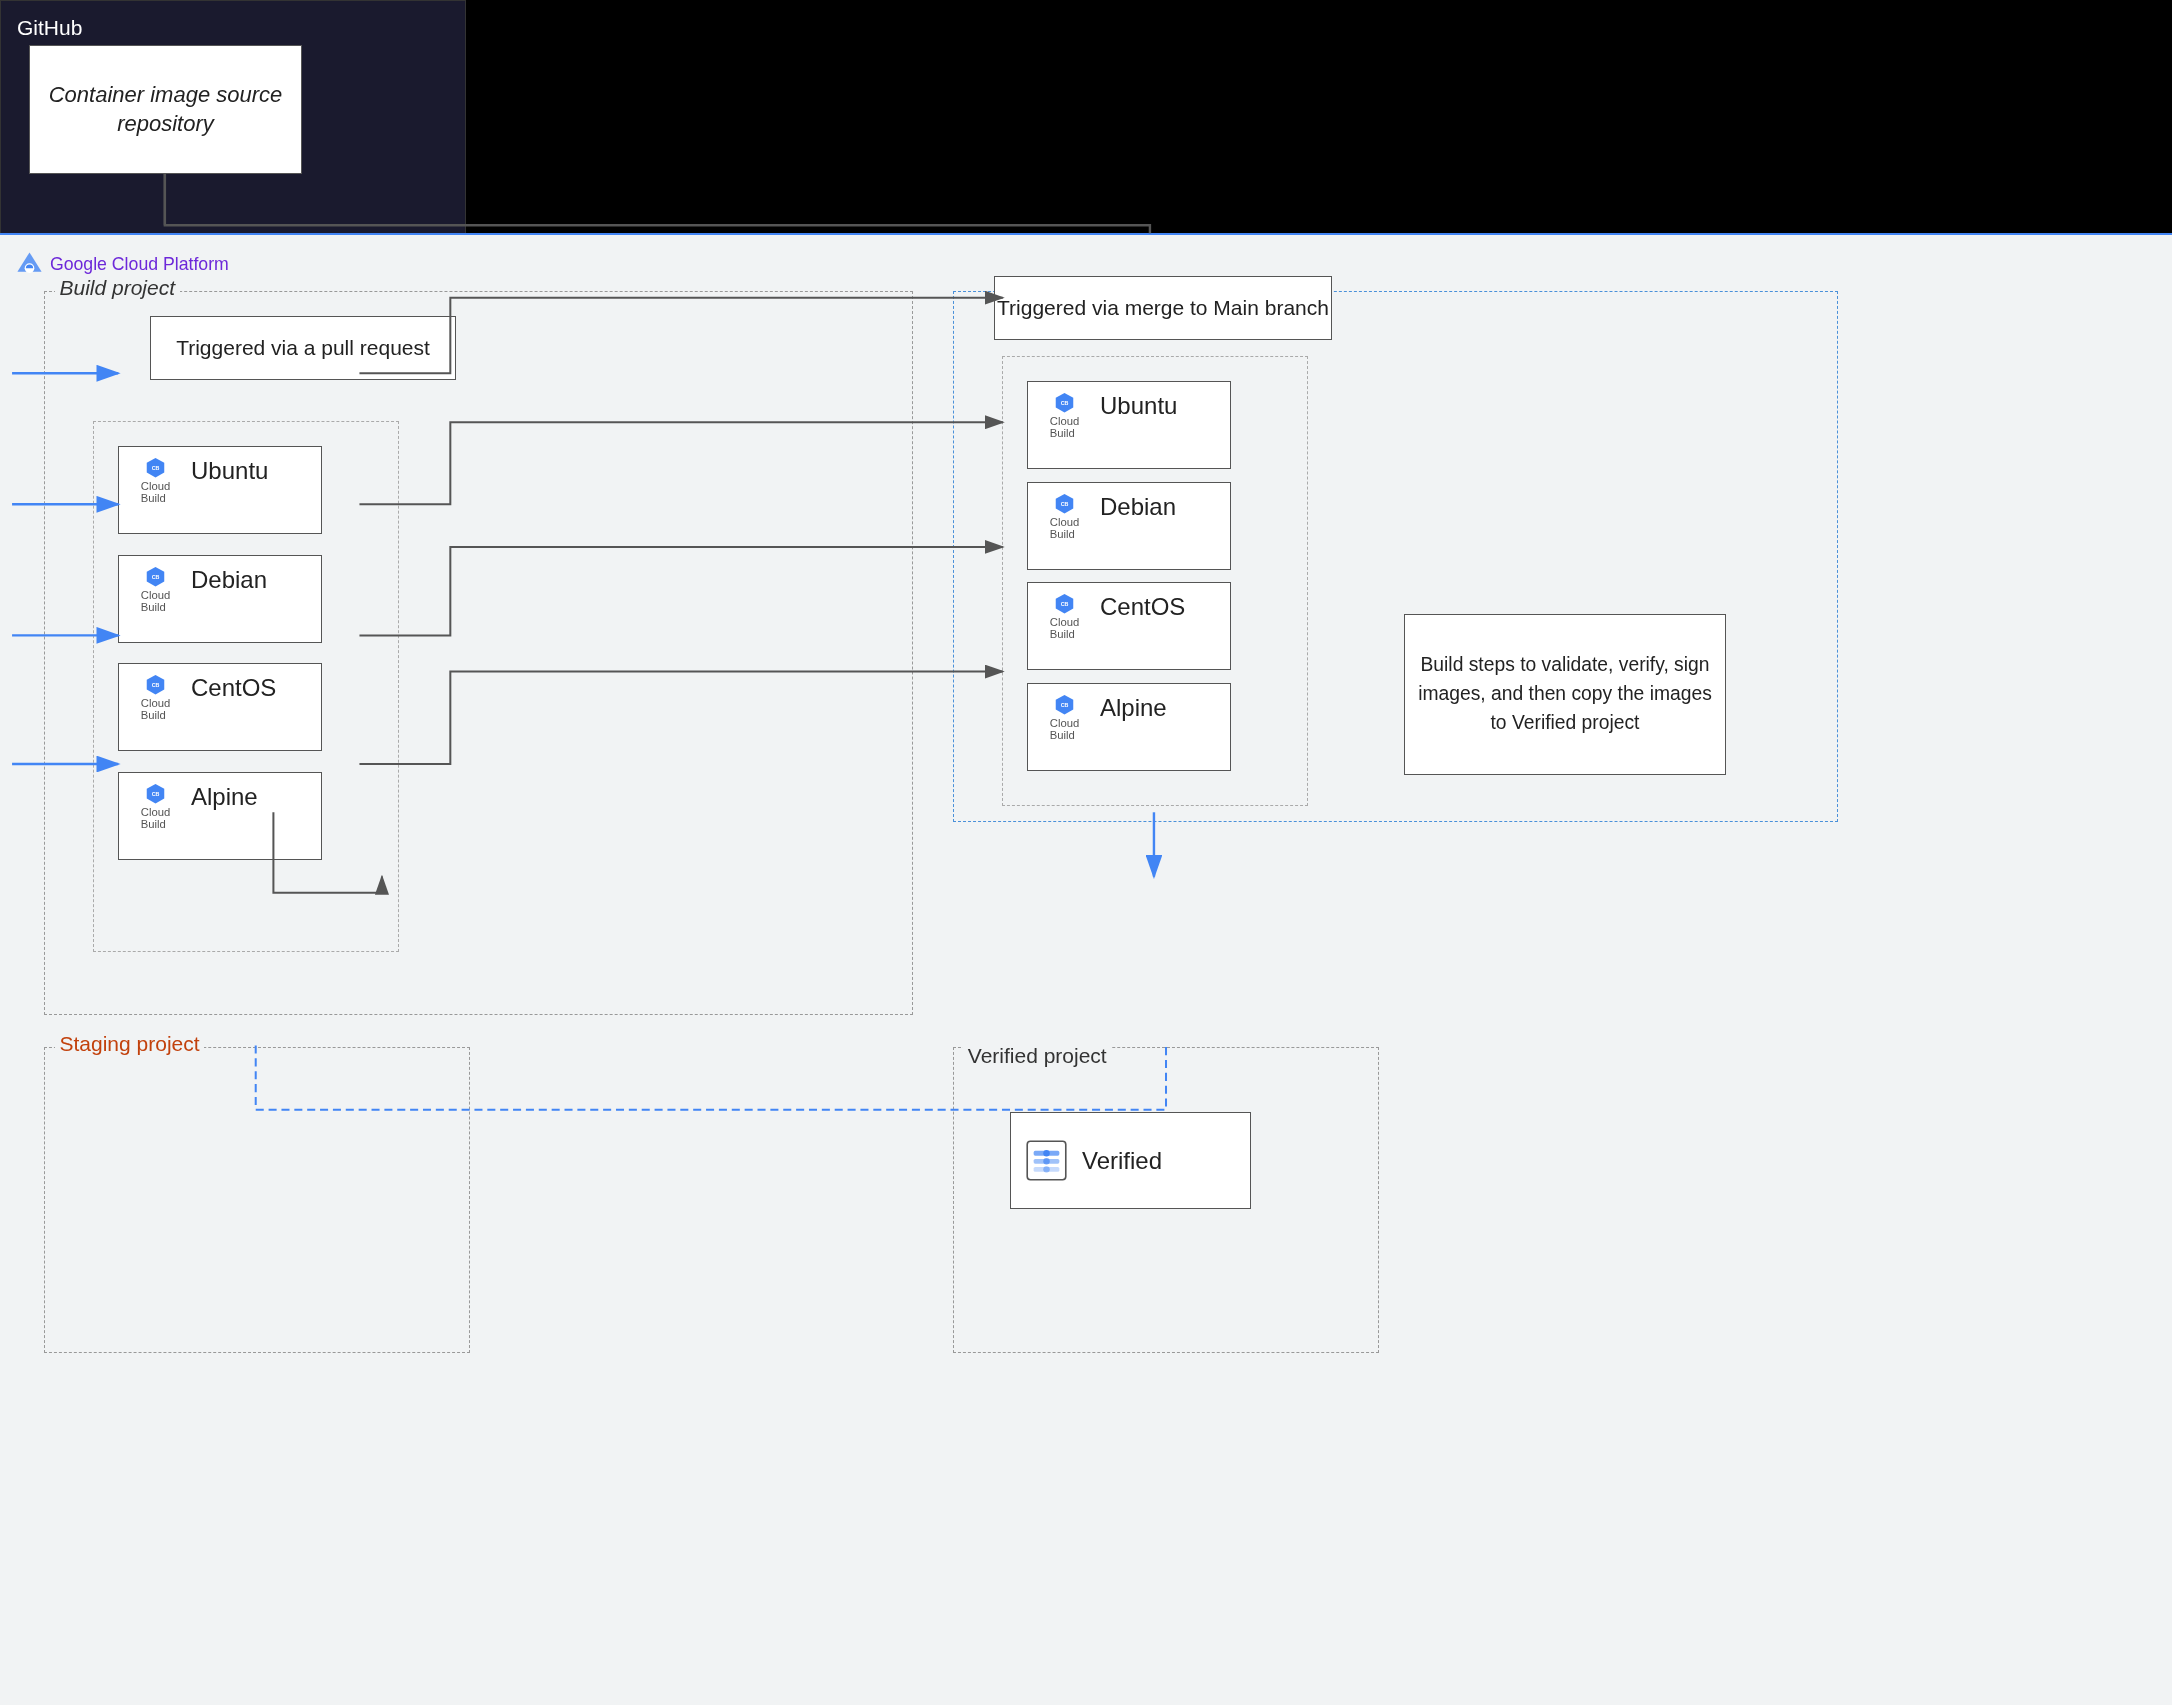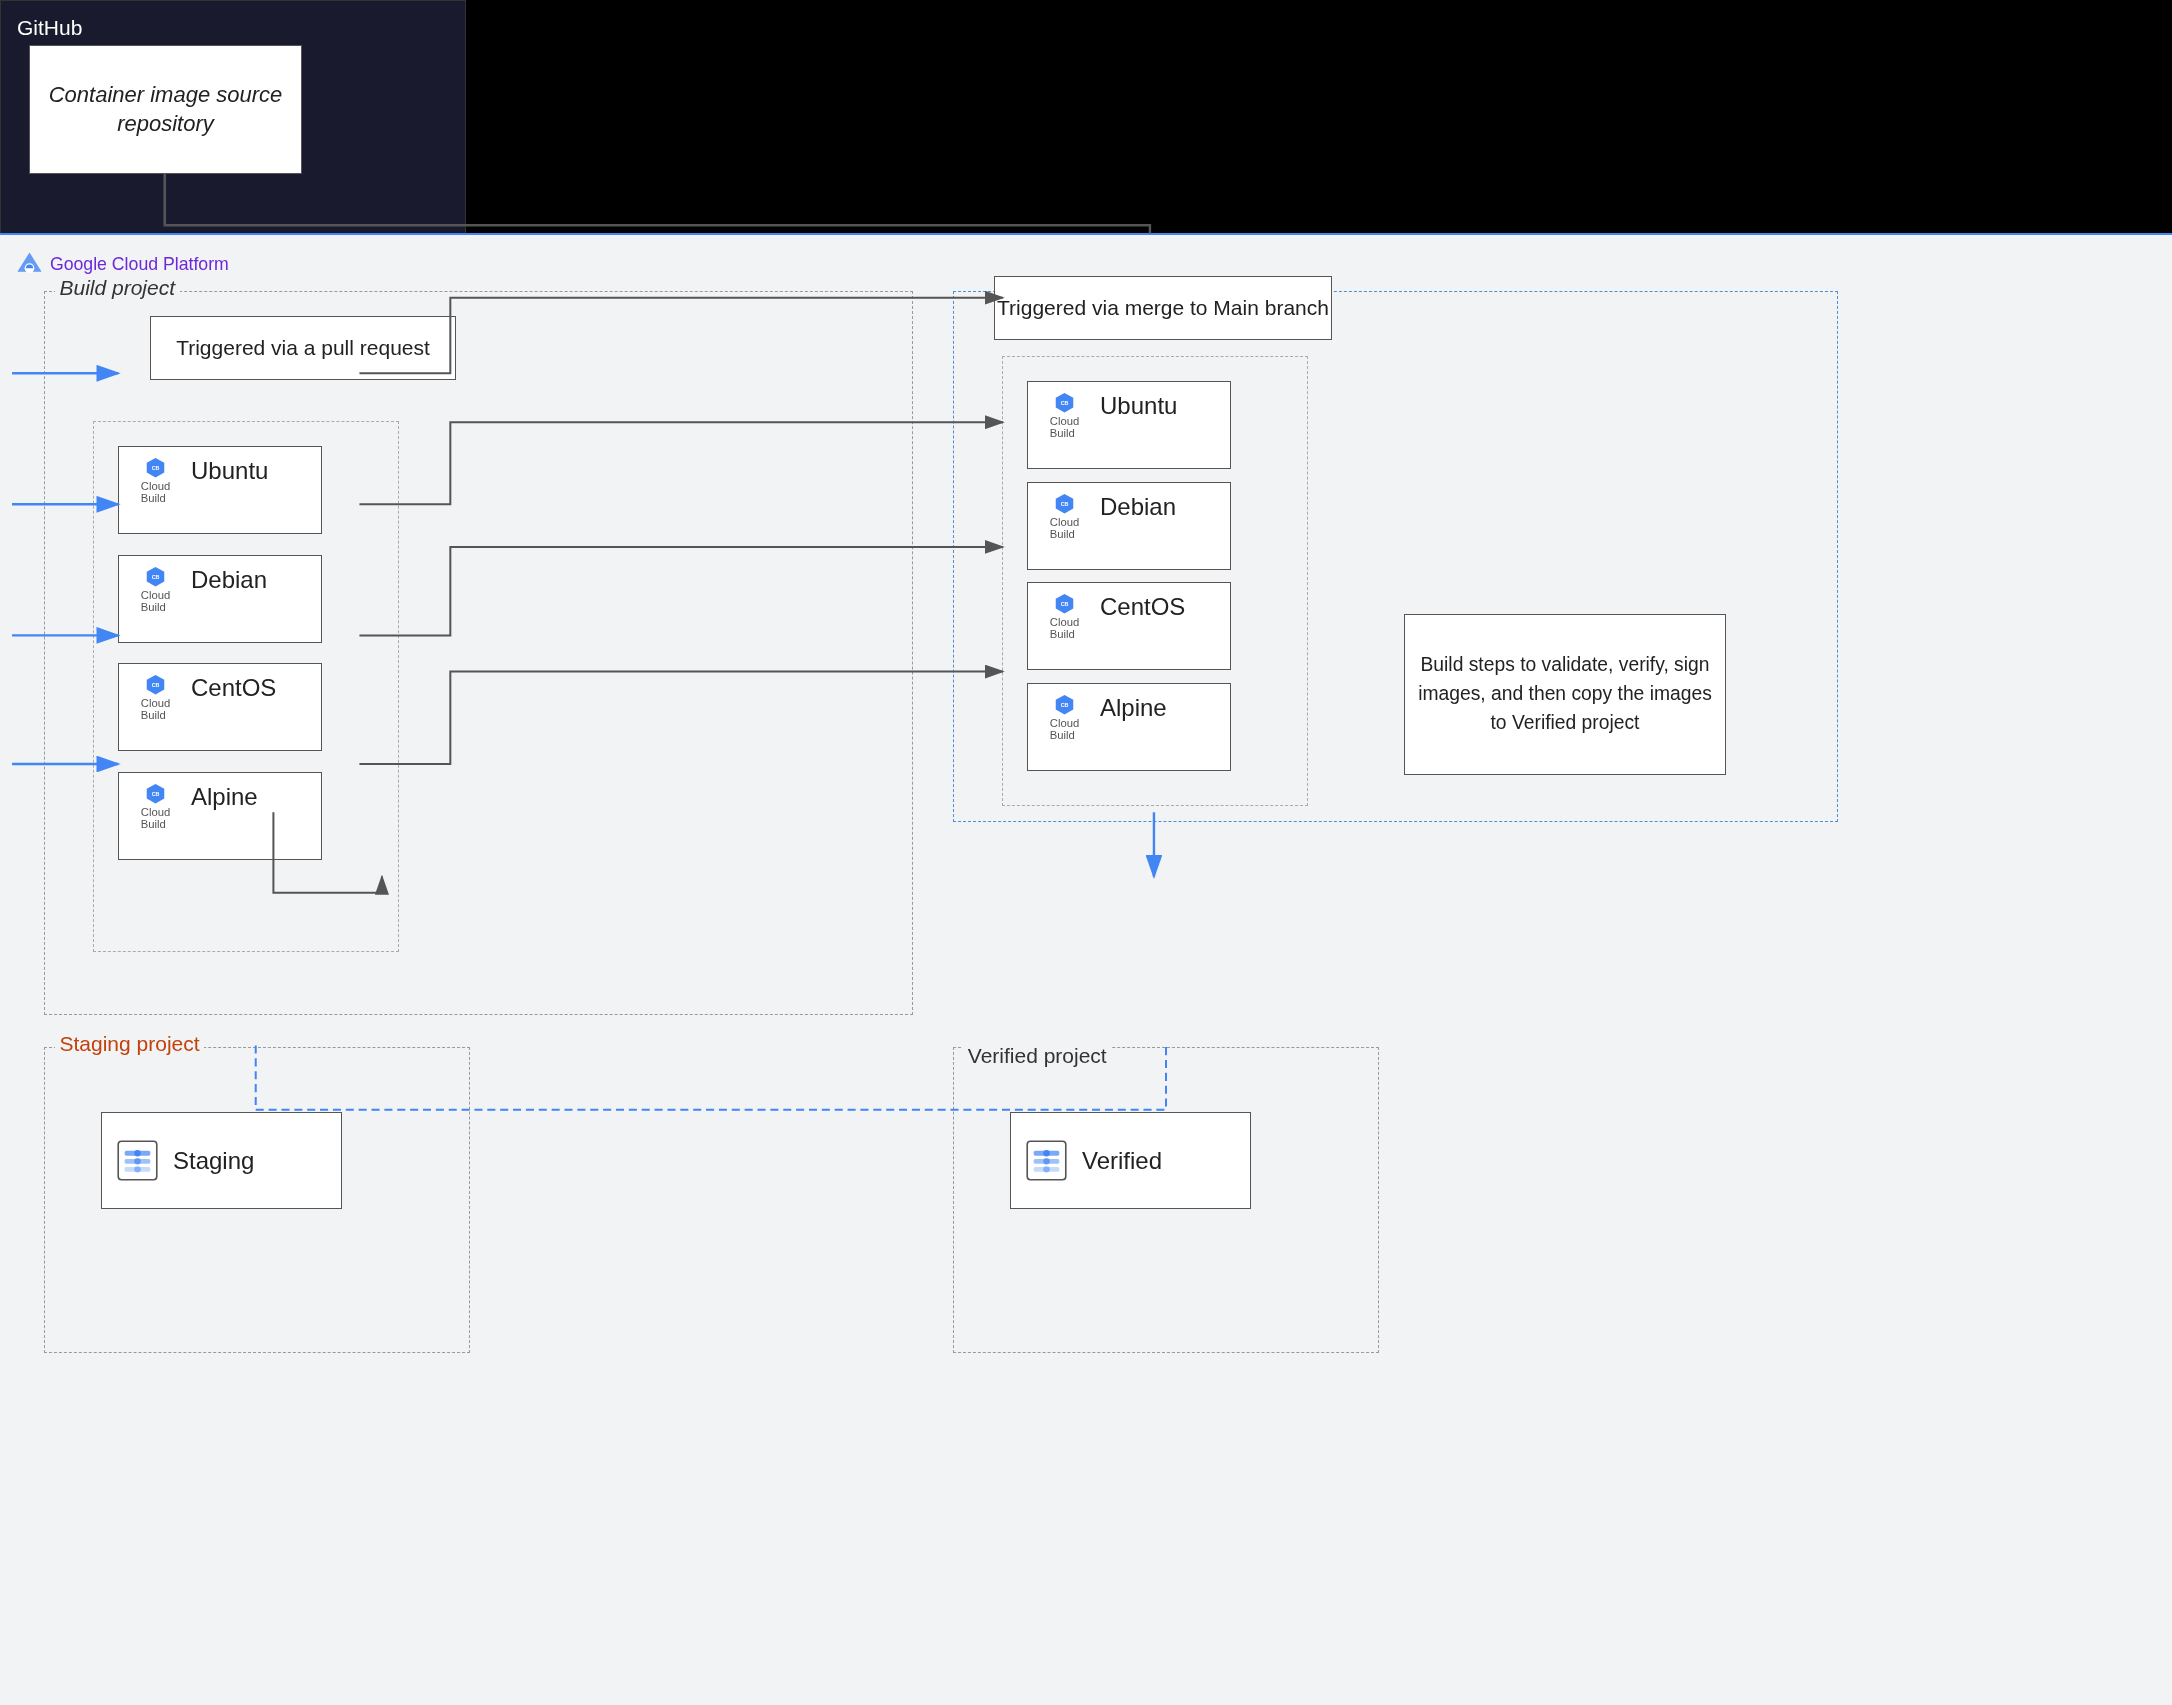--- a/index.html
+++ b/index.html
@@ -440,34 +440,20 @@
     </div>
 
     <div class="build-steps-box">
       <span>Build steps to validate, verify, sign images, and then copy the images to Verified project</span>
     </div>
 
   </div>
 
   <div class="staging-project-box">
     <span class="staging-project-label">Staging project</span>
-    <div class="staging-inner-box">
-      <svg class="artifact-icon" viewBox="0 0 56 56" xmlns="http://www.w3.org/2000/svg">
-        <rect x="4" y="4" width="48" height="48" rx="4" fill="#fff" stroke="#555" stroke-width="2"></rect>
-        <g transform="translate(8,8)">
-          <rect x="4" y="8" width="32" height="6" rx="2" fill="#4285F4" opacity="0.7"></rect>
-          <rect x="4" y="18" width="32" height="6" rx="2" fill="#4285F4" opacity="0.5"></rect>
-          <rect x="4" y="28" width="32" height="6" rx="2" fill="#4285F4" opacity="0.3"></rect>
-          <circle cx="20" cy="11" r="4" fill="#4285F4"></circle>
-          <circle cx="20" cy="21" r="4" fill="#4285F4" opacity="0.7"></circle>
-          <circle cx="20" cy="31" r="4" fill="#4285F4" opacity="0.5"></circle>
-        </g>
-      </svg>
-      <span class="staging-label">Staging</span>
-    </div>
   </div>
 
   <div class="verified-project-box">
     <span class="verified-project-label">Verified project</span>
     <div class="verified-inner-box">
       <svg class="artifact-icon" viewBox="0 0 56 56" xmlns="http://www.w3.org/2000/svg">
         <rect x="4" y="4" width="48" height="48" rx="4" fill="#fff" stroke="#555" stroke-width="2"></rect>
         <g transform="translate(8,8)">
           <rect x="4" y="8" width="32" height="6" rx="2" fill="#4285F4" opacity="0.7"></rect>
           <rect x="4" y="18" width="32" height="6" rx="2" fill="#4285F4" opacity="0.5"></rect>

